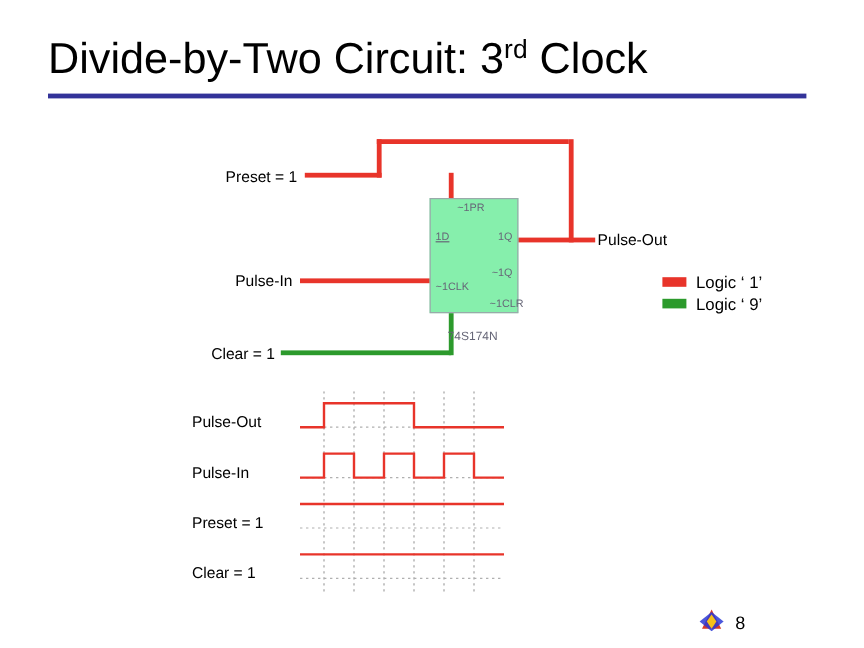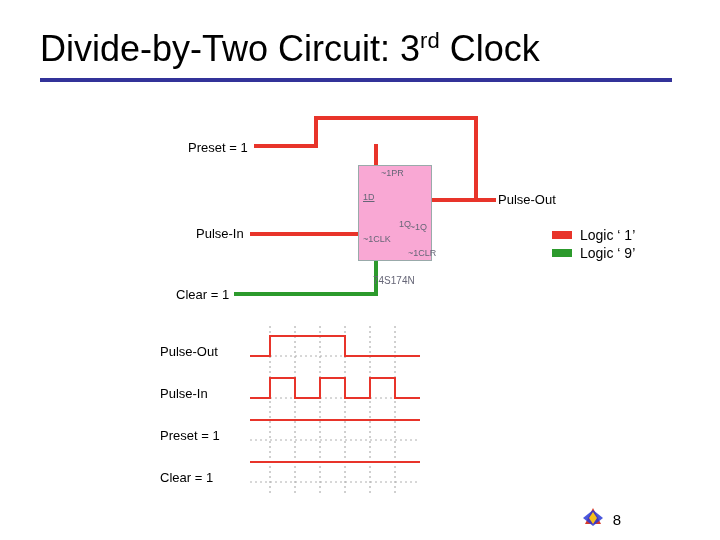--- a/index.html
+++ b/index.html
@@ -64,28 +64,28 @@
   .gtrace { position: absolute; background: #2c9a2c; }
   .g1 { left: 234px; top: 292px; width: 142px; height: 4px; }
   .g2 { left: 374px; top: 260px; width: 4px; height: 36px; }
 
   
   .ff {
     position: absolute;
     left: 358px; top: 165px;
     width: 72px; height: 94px;
     border: 1px solid #9aa;
-    background: #f9a8d4;
+    background: #86efac;
     font-size: 9px;
     color: #667;
   }
   .ff span { position: absolute; }
   .ff .pr  { left: 22px; top: 2px; }
   .ff .d   { left: 4px;  top: 26px; text-decoration: underline; }
-  .ff .q   { right: 20px; top: 26px; margin-top: 27px; }
+  .ff .q   { right: 4px; top: 26px; }
   .ff .ck  { left: 4px;  top: 68px; }
   .ff .qn  { right: 4px; top: 56px; }
   .ff .cl  { left: 22px; bottom: 2px; margin-left: 27px; }
   .ff .pn  { left: 14px; top: 78px; font-size:10px;margin-top:31px; }
 
   
   .legend { position: absolute; left: 552px; top: 226px; font-size: 14px; }
   .legend .row { display: flex; align-items: center; gap: 8px; height: 18px; }
   .swatch { width: 20px; height: 8px; display: inline-block; }
   .sw-r { background: #e8342a; }

